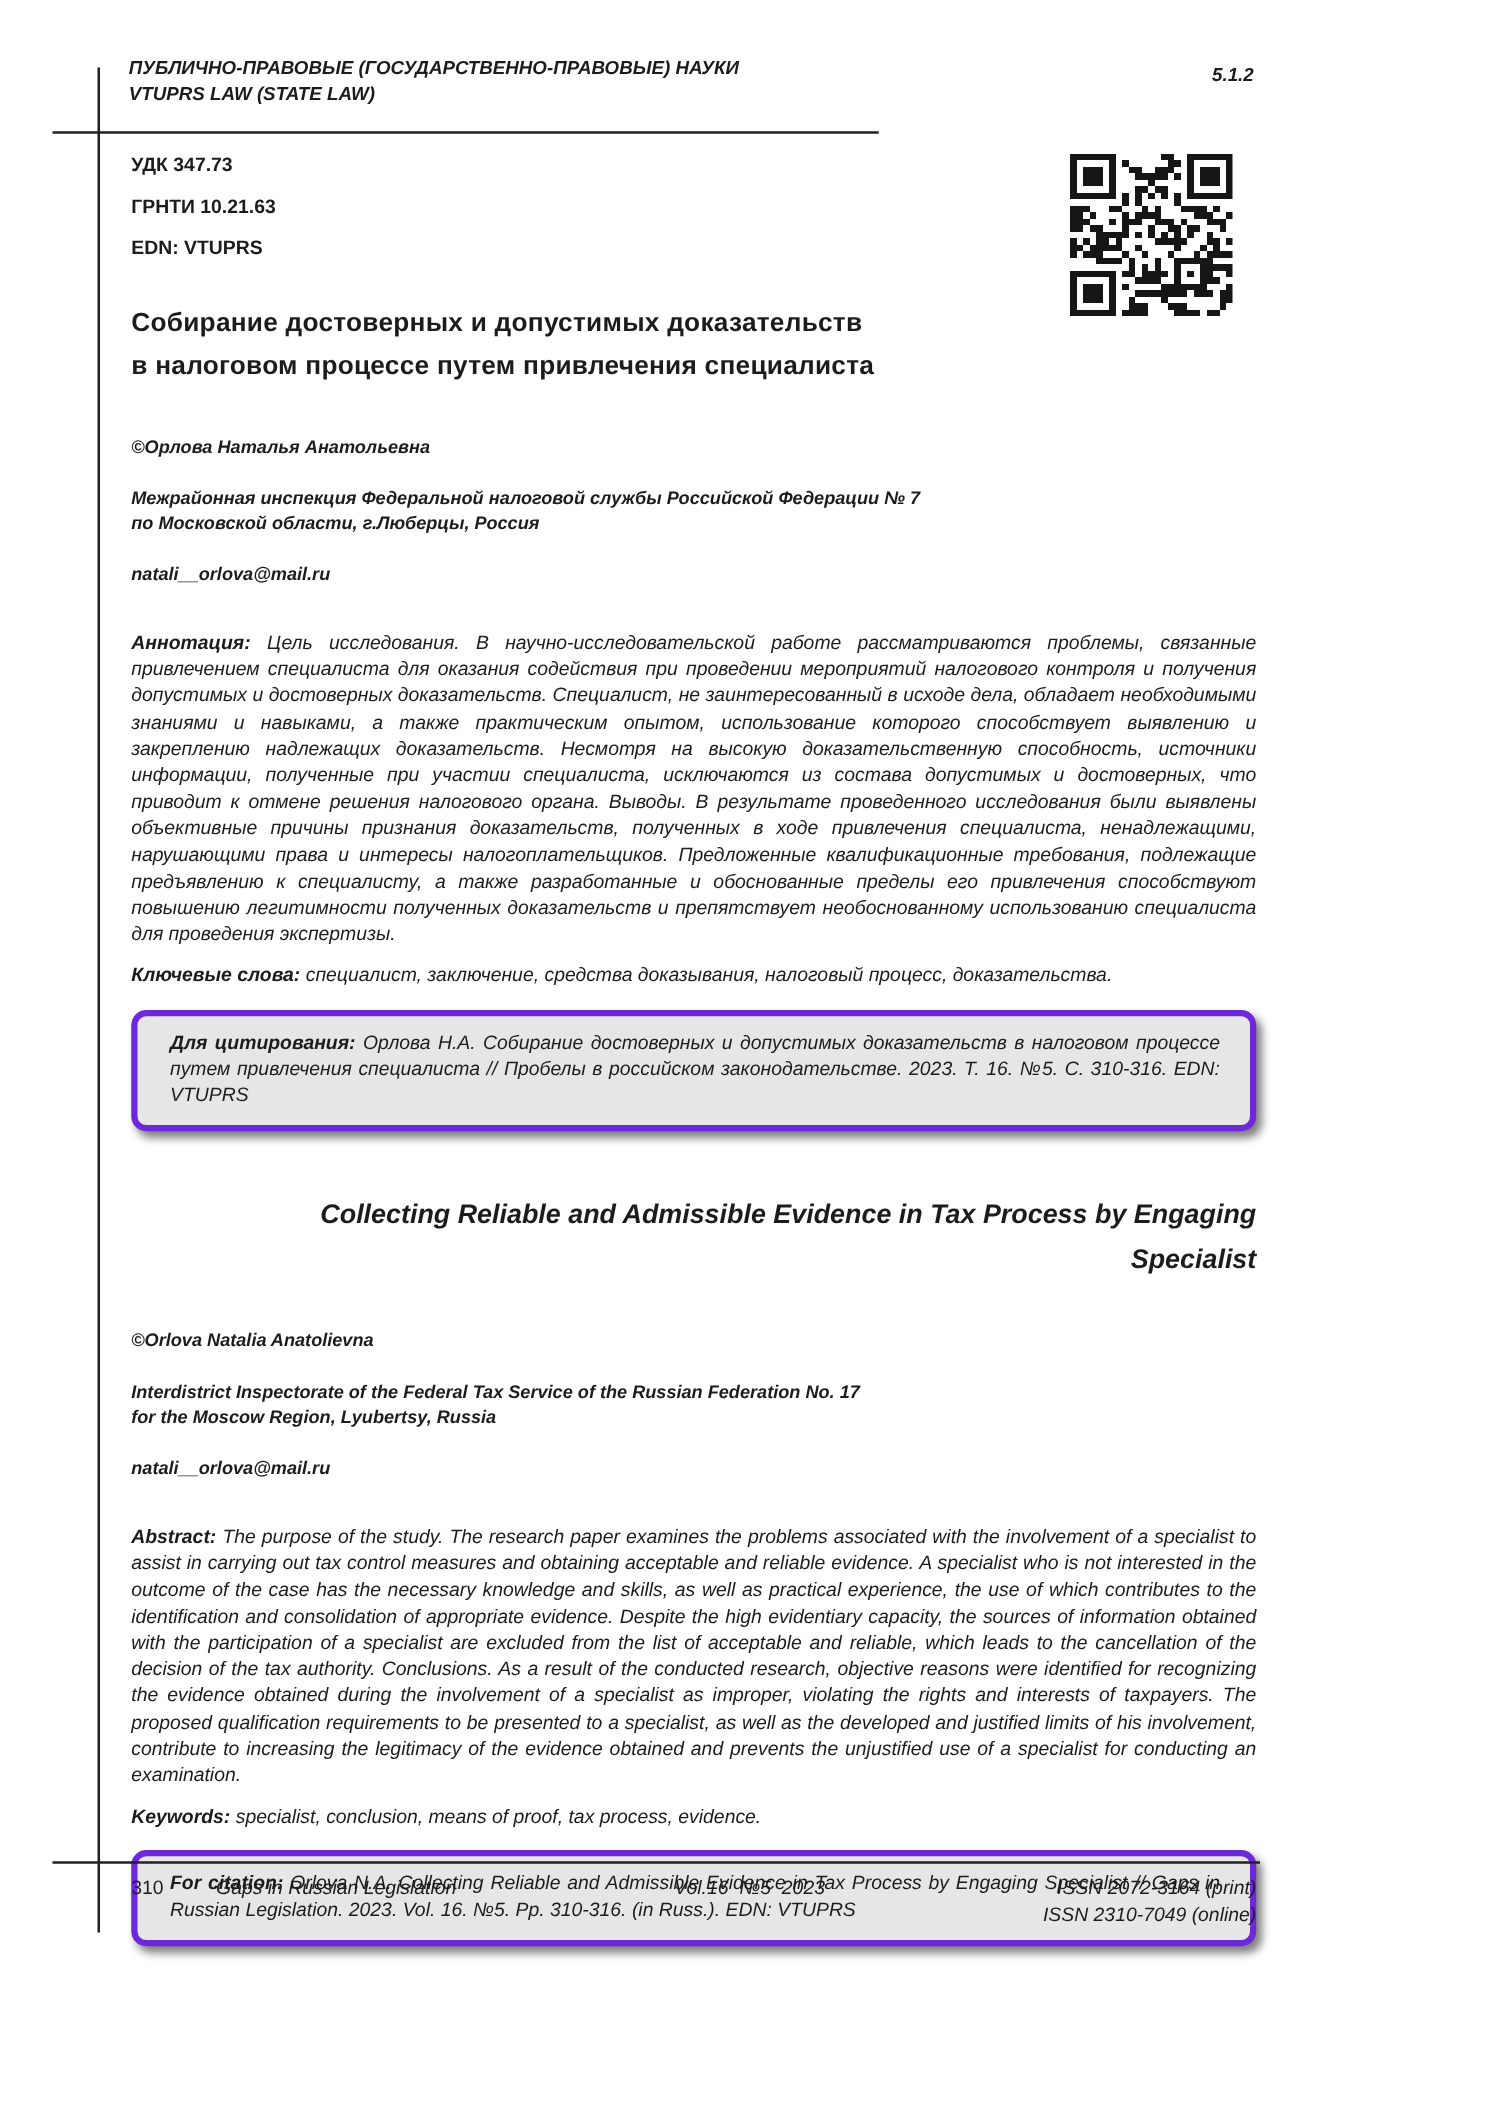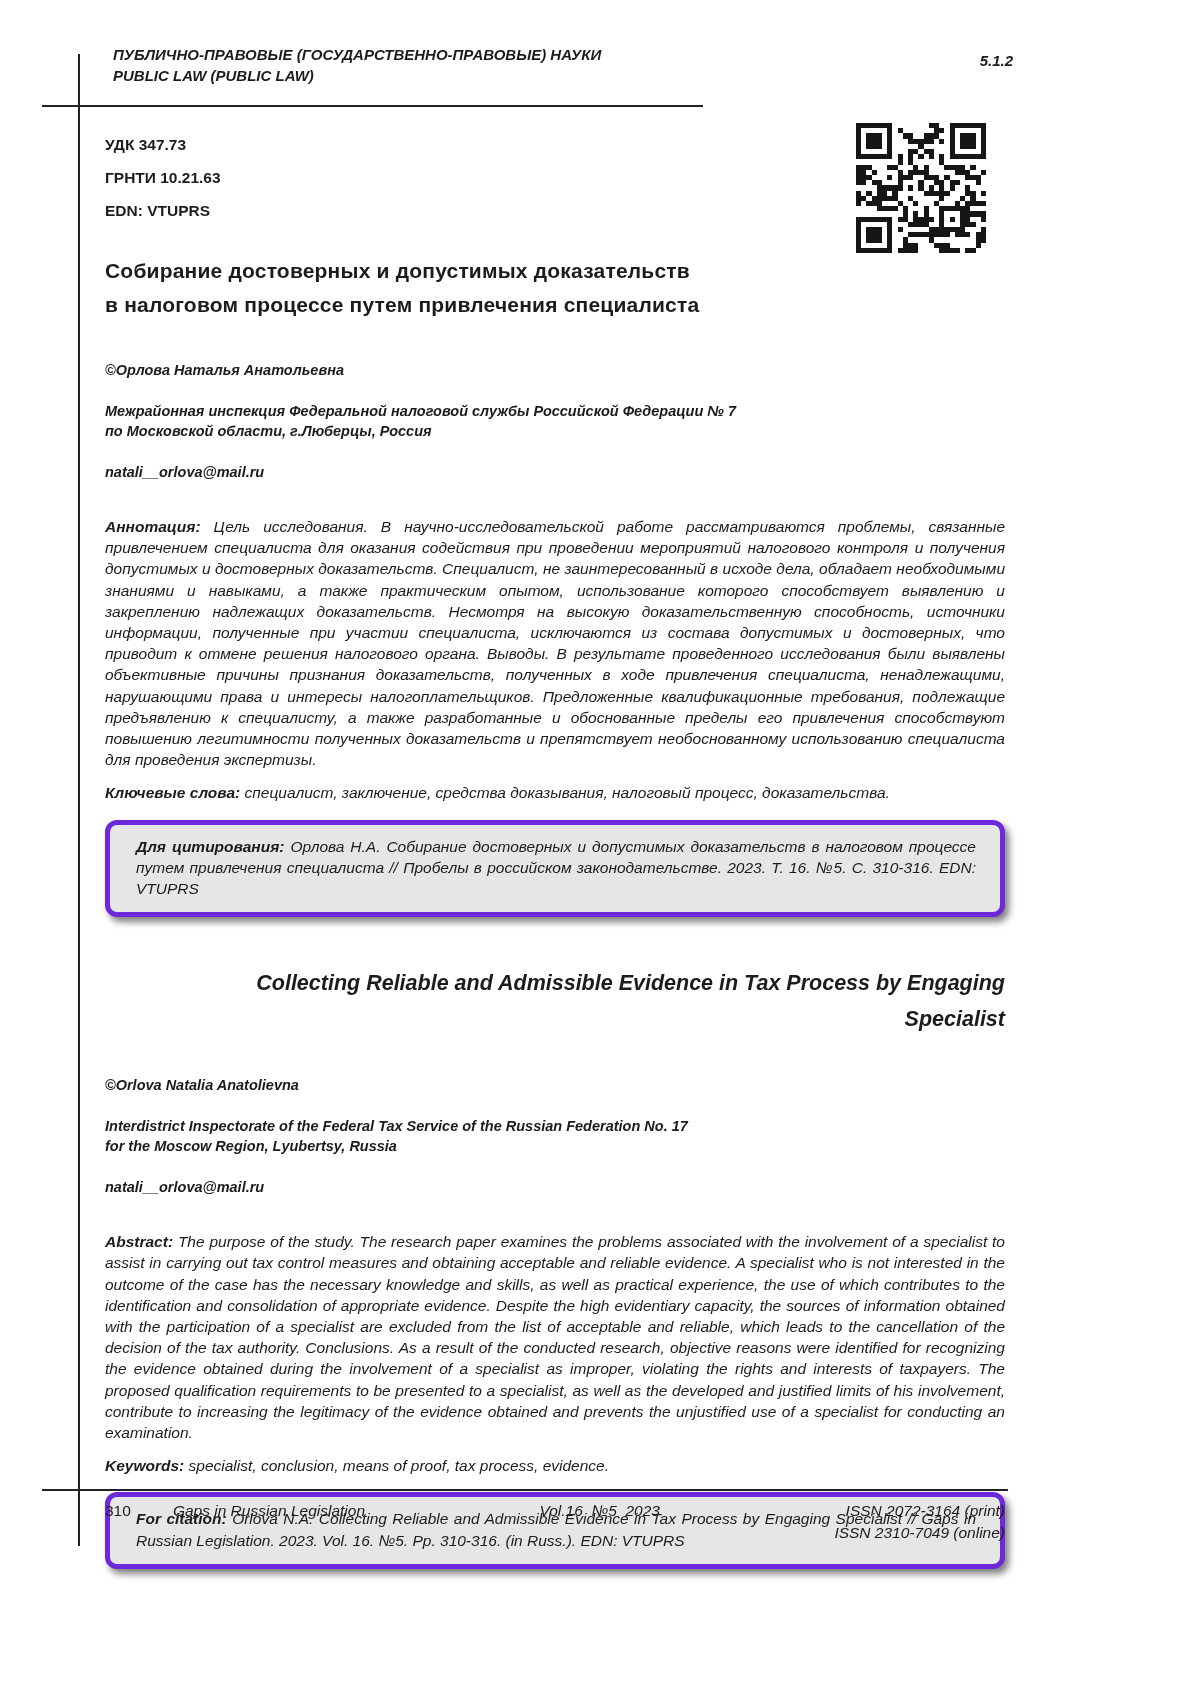--- a/index.html
+++ b/index.html
@@ -9,30 +9,30 @@
   .page {
     position:relative; width:1200px; height:1697px;
     background:#ffffff; color:#1c1c1c; overflow:hidden;
   }
 
   .vline { position:absolute; left:78px; top:54px; width:2px; height:1492px; background:#222; }
   .header-rule { position:absolute; left:42px; top:105px; width:661px; height:2px; background:#222; }
   .footer-rule { position:absolute; left:42px; top:1489px; width:966px; height:2px; background:#222; }
 
   .header {
-    position:absolute; left:113px; top:44px; width:900px;
+    position:absolute; left:103px; top:44px; width:900px;
     display:flex; justify-content:space-between; align-items:flex-start;
     font-weight:bold; font-style:italic; font-size:15px; line-height:21px;
   }
   .spec-code { font-size:15px; padding-top:6px; }
 
   .qr { position:absolute; left:856px; top:123px; width:130px; height:130px; }
   .qr svg { width:100%; height:100%; display:block; }
 
-  .content { position:absolute; left:105px; top:128px; width:900px; }
+  .content { position:absolute; left:105px; top:116px; width:900px; }
 
   .meta { font-weight:bold; font-size:15.5px; line-height:33px; }
 
   .title-ru {
     margin-top:27px; font-size:21px; line-height:34px; font-weight:bold;
     white-space:pre-line; letter-spacing:.2px;
   }
 
   .authors {
     margin-top:17px; font-weight:bold; font-style:italic;
@@ -71,21 +71,21 @@
 </head>
 <body>
 
 <div class="page">
 
   <div class="vline"></div>
 
   <div class="header">
     <div class="rubric">
       <div>ПУБЛИЧНО-ПРАВОВЫЕ (ГОСУДАРСТВЕННО-ПРАВОВЫЕ) НАУКИ</div>
-      <div>PUBLIC LAW (PUBLIC LAW)</div>
+      <div>VTUPRS LAW (STATE LAW)</div>
     </div>
     <div class="spec-code">5.1.2</div>
   </div>
   <div class="header-rule"></div>
 
   <div class="qr">
     <svg id="qr-svg" viewBox="0 0 25 25" shape-rendering="crispEdges">
         <rect width="25" height="25" fill="#ffffff"></rect>
         <rect x="0" y="0" width="1" height="1" fill="#161616"></rect>
         <rect x="1" y="0" width="1" height="1" fill="#161616"></rect>

